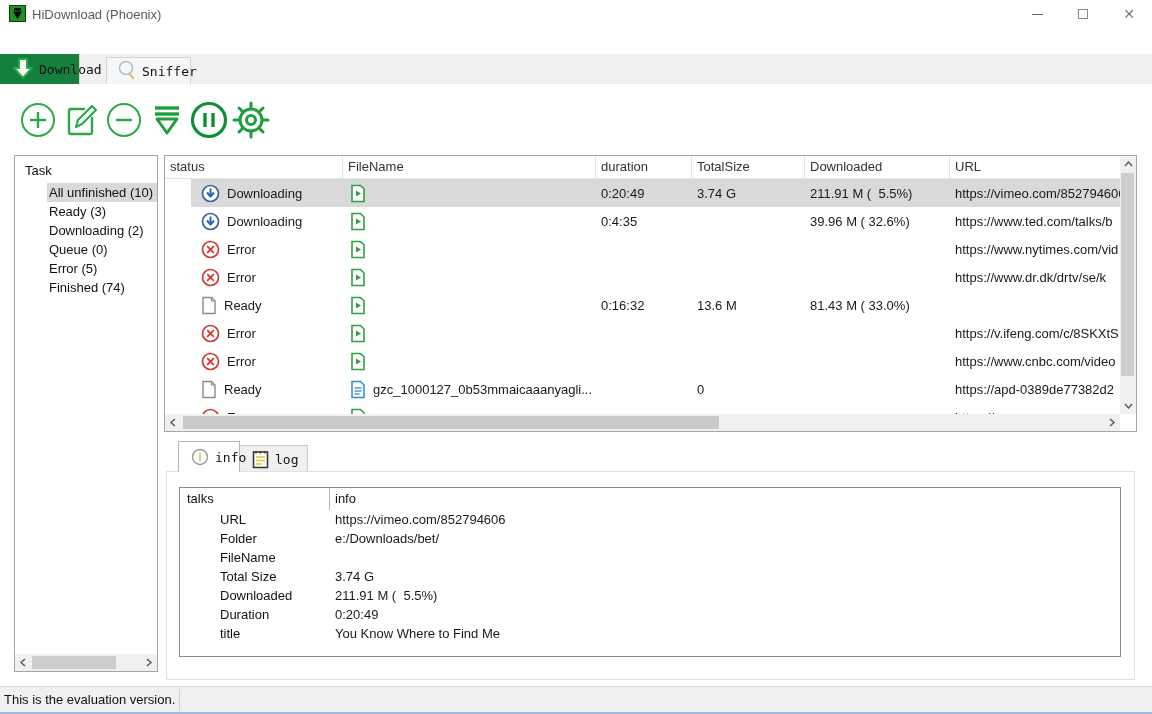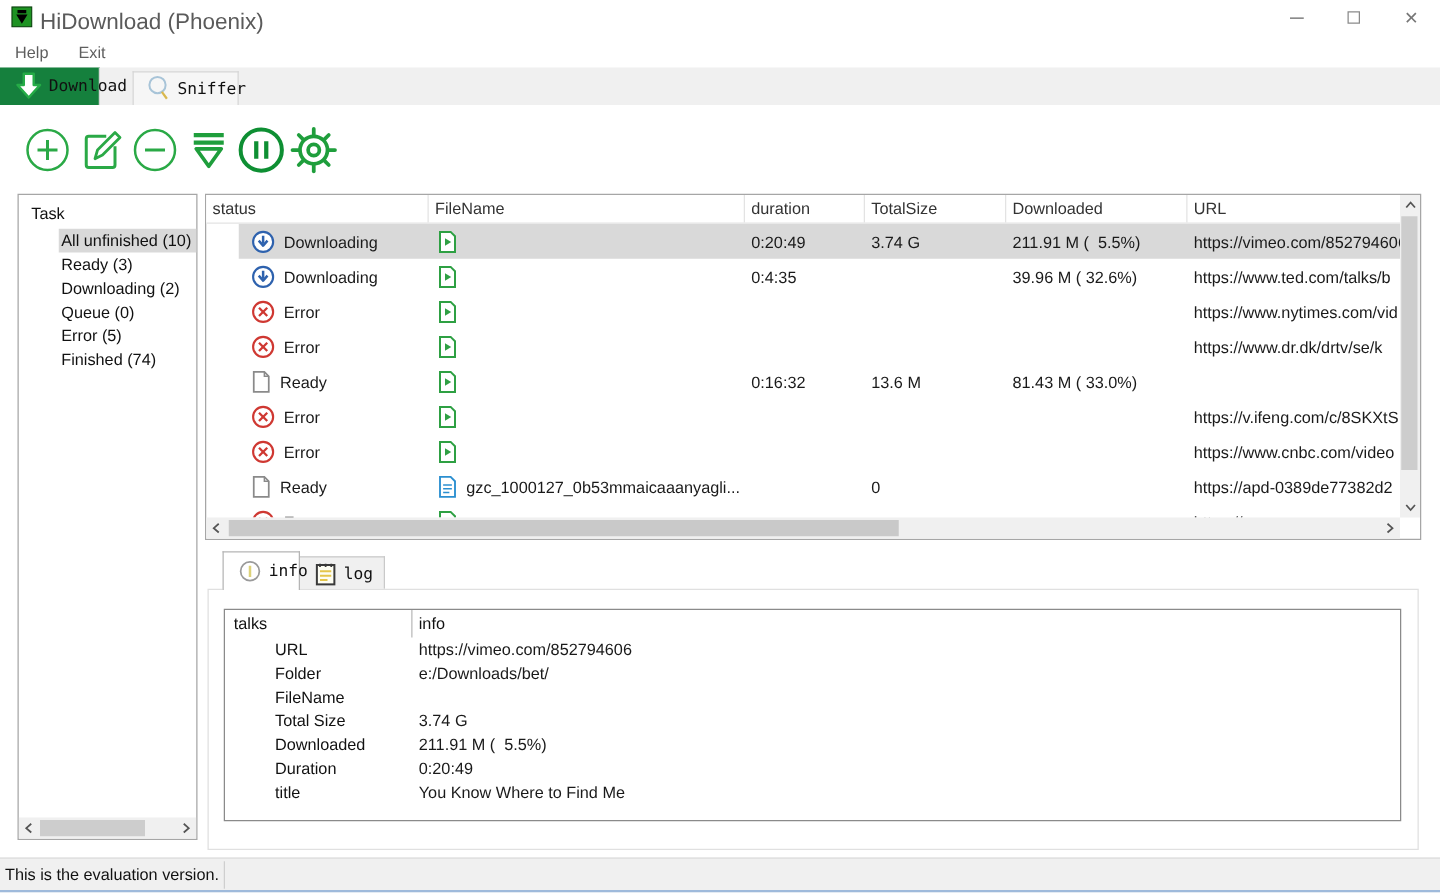--- a/index.html
+++ b/index.html
@@ -2,21 +2,21 @@
 <html><head>
 <meta charset="utf-8">
 <style>
   * { margin:0; padding:0; box-sizing:border-box; }
   html,body { width:1152px; height:714px; background:#fff; font-family:"Liberation Sans","DejaVu Sans",sans-serif; font-size:13px; color:#1a1a1a; overflow:hidden; }
   .window { position:relative; width:1152px; height:714px; background:#fff; }
 
   
   .titlebar { position:absolute; left:0; top:0; width:1152px; height:28px; background:#fff; }
   .app-icon { position:absolute; left:9px; top:5px; width:17px; height:17px; }
-  .title-text { position:absolute; left:32px; top:7px; color:#5a5a5a; font-size:18px; }
+  .title-text { position:absolute; left:32px; top:7px; color:#5a5a5a; font-size:13px; }
   .win-btn { position:absolute; top:0; width:46px; height:28px; display:flex; align-items:center; justify-content:center; color:#666; }
   .btn-min { right:92px; } .btn-max { right:46px; } .btn-close { right:0; }
   .glyph-min { width:11px; height:0; border-top:1px solid #666; display:block; }
   .glyph-max { width:10px; height:10px; border:1px solid #8a8a8a; display:block; }
   .glyph-close { font-size:14px; color:#777; }
 
   
   .menubar { position:absolute; left:0; top:28px; width:1152px; height:26px; background:#fff; display:flex; align-items:center; }
   .menu-item { padding:0 12px; color:#5f5f5f; font-size:13px; height:26px; display:flex; align-items:center; }
 
@@ -107,24 +107,20 @@
         <span class="glyph-min"></span>
       </div>
     <div class="win-btn btn-max">
         <span class="glyph-max"></span>
       </div>
     <div class="win-btn btn-close">
         <span class="glyph-close">✕</span>
       </div>
   </div>
 
-  <div class="menubar">
-    <div class="menu-item">Help</div>
-    <div class="menu-item">Exit</div>
-  </div>
 
   <div class="tabbar">
     <div class="tab tab-download">
       <svg class="ico" width="22" height="24" viewBox="0 0 22 24">
         <path d="M7 2 h8 v9 h5 L11 21 2 11 h5 z" fill="#fff" stroke="#25ab47" stroke-width="2" stroke-linejoin="round"></path>
       </svg>
       <span class="tab-label">Download</span>
     </div>
     <div class="tab tab-sniffer">
       <svg class="ico" width="20" height="22" viewBox="0 0 20 22">

